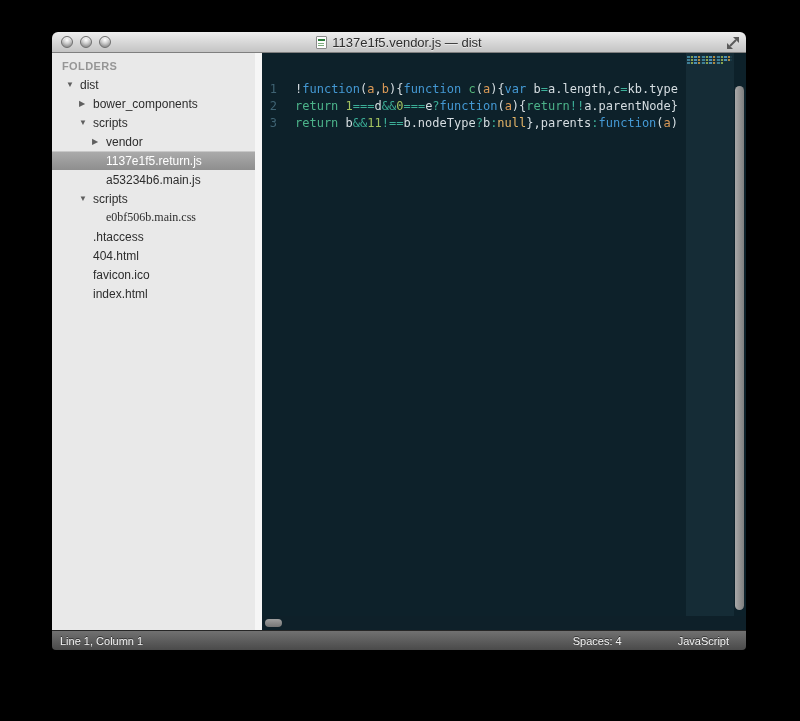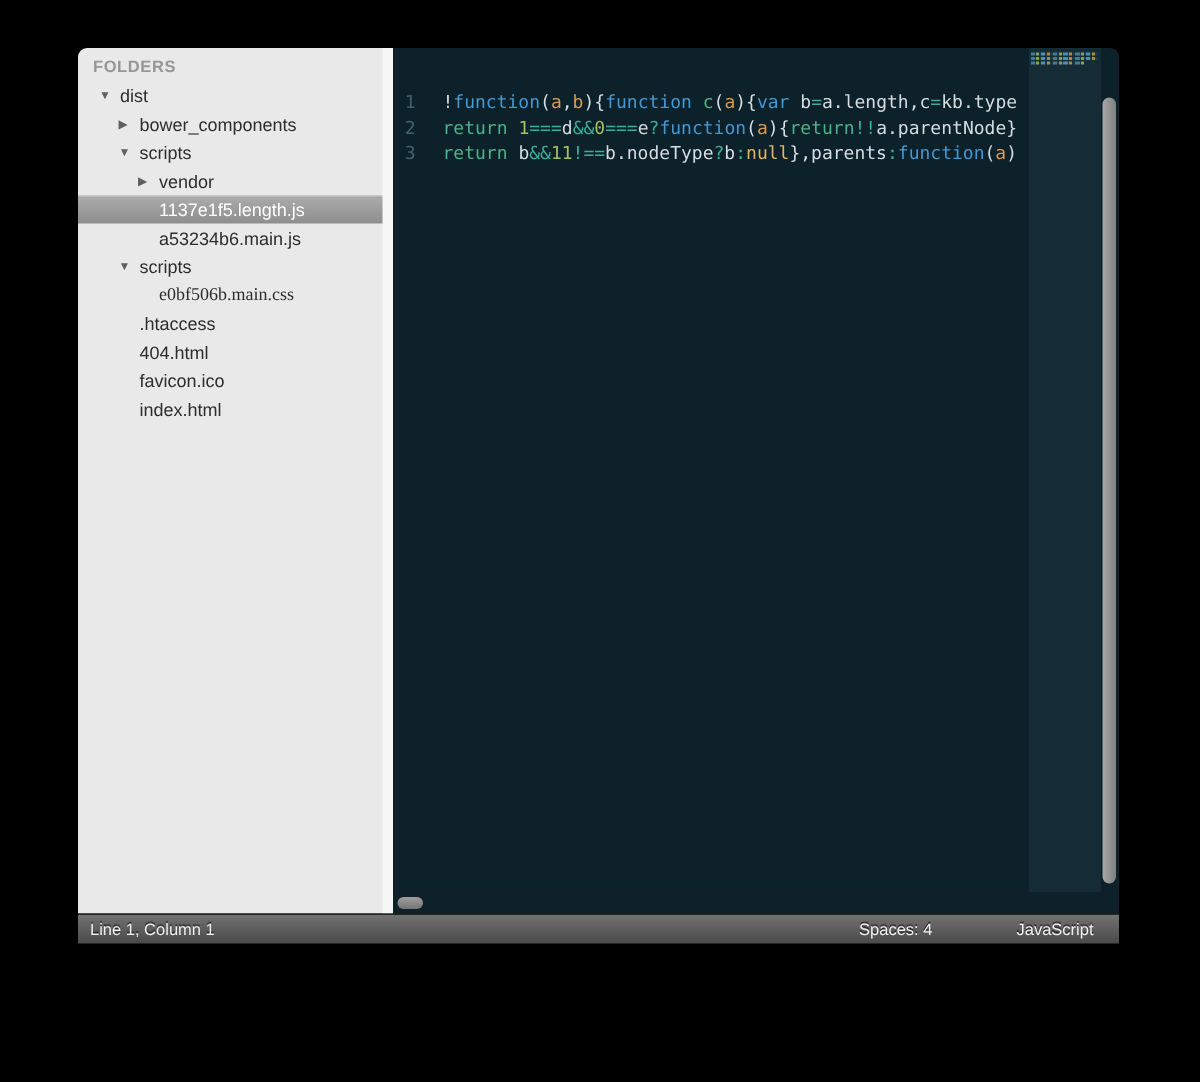--- a/index.html
+++ b/index.html
@@ -62,20 +62,38 @@
   .sb-left { margin-left:8px; flex:1; }
   .sb-spaces { margin-right:56px; }
   .sb-lang { margin-right:17px; }
 </style>
 </head>
 <body>
 
 <div class="stage">
   <div class="window">
 
+    <div class="titlebar">
+      <div class="traffic">
+        <span class="tl-btn"></span>
+        <span class="tl-btn"></span>
+        <span class="tl-btn"></span>
+      </div>
+      <div class="title-wrap">
+        <span class="doc-icon"></span>
+        <span class="window-title">1137e1f5.vendor.js — dist</span>
+      </div>
+      <span class="fullscreen">
+        <svg width="14" height="14" viewBox="0 0 14 14">
+          <polygon points="13,1 13,7 7,1" fill="#5a5a5a"></polygon>
+          <polygon points="1,13 1,7 7,13" fill="#5a5a5a"></polygon>
+          <line x1="4" y1="10" x2="10" y2="4" stroke="#5a5a5a" stroke-width="2"></line>
+        </svg>
+      </span>
+    </div>
 
     <div class="body">
       <div class="sidebar">
         <div class="sidebar-header">FOLDERS</div>
         <div id="tree">
             <div class="tree-row" style="padding-left: 14px;">
               <span class="arrow">▼</span>
               <span>dist</span>
             </div>
             <div class="tree-row" style="padding-left: 27px;">
@@ -84,21 +102,21 @@
             </div>
             <div class="tree-row" style="padding-left: 27px;">
               <span class="arrow">▼</span>
               <span>scripts</span>
             </div>
             <div class="tree-row" style="padding-left: 40px;">
               <span class="arrow">▶</span>
               <span>vendor</span>
             </div>
             <div class="tree-row selected" style="padding-left: 54px;">
-              <span>1137e1f5.length.js</span>
+              <span>1137e1f5.return.js</span>
             </div>
             <div class="tree-row" style="padding-left: 54px;">
               <span>a53234b6.main.js</span>
             </div>
             <div class="tree-row" style="padding-left: 27px;">
               <span class="arrow">▼</span>
               <span>scripts</span>
             </div>
             <div class="tree-row" style="padding-left: 54px; font-family: Liberation Serif, serif;">
               <span>e0bf506b.main.css</span>

